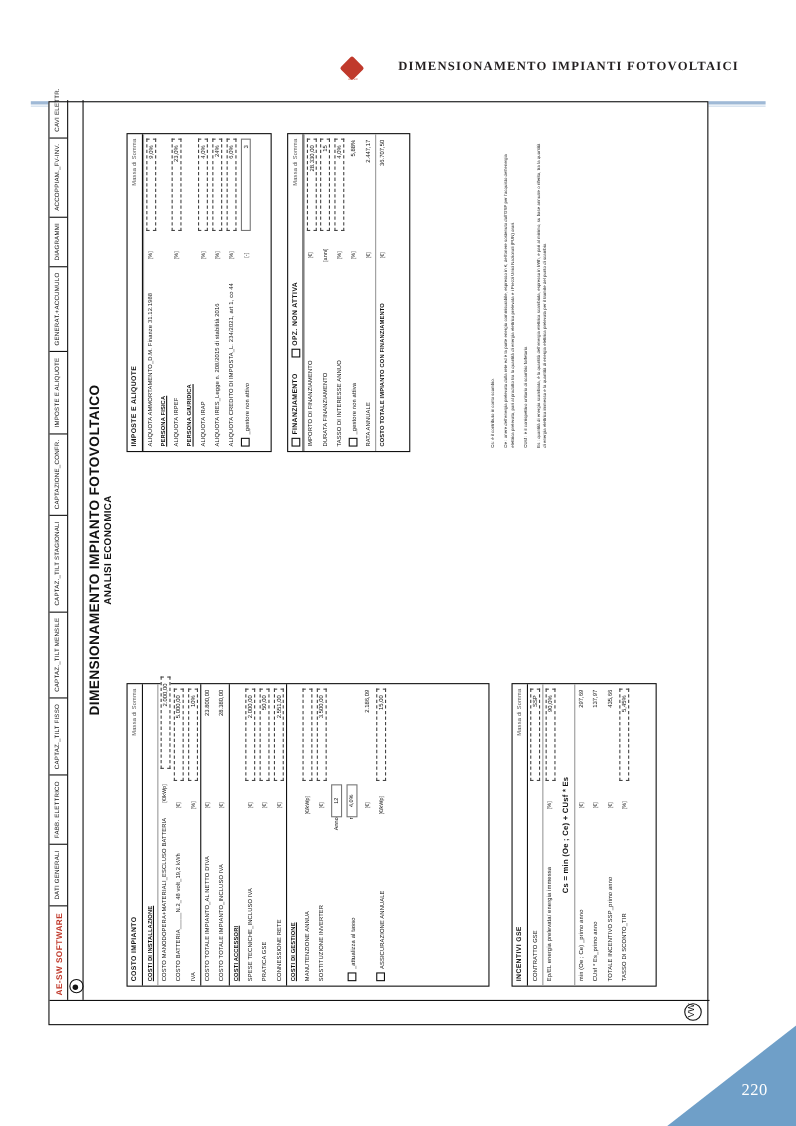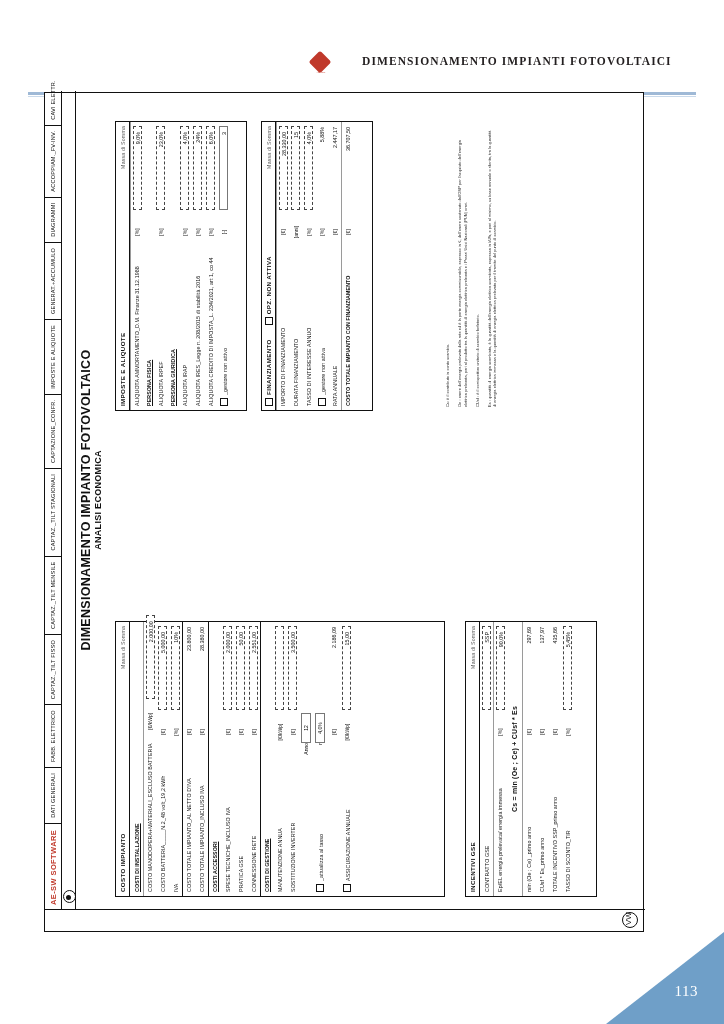--- a/index.html
+++ b/index.html
@@ -634,13 +634,13 @@
       <div class="note" style="margin-bottom:7px;">Cs: è il contributo in conto scambio.</div>
       <div class="note" style="margin-bottom:7px;">Oe : onere dell'energia prelevata dalla rete ed è la parte energia commisurabile, espresso in €, dell'onere sostenuto dall'GSP per l'acquisto dell'energia elettrica prelevata, pari al prodotto tra la quantità di energia elettrica prelevata e i Prezzi Unici Nazionali (PUN) orari.</div>
       <div class="note" style="margin-bottom:7px;">CUsf : è il corrispettivo unitario di scambio forfetario.</div>
       <div class="note">Es : quantità di energia scambiata, è la quantità dell'energia elettrica scambiata, espressa in kWh, e pari al minimo, su base annuale o riferita, tra la quantità di energia elettrica immessa e la quantità di energia elettrica prelevata per il tramite del punto di scambio.</div>
     </div>
 
   </div>
 </div>
 
 <div class="footer-tri"></div>
-<div class="footer-num">113</div>
+<div class="footer-num">220</div>
 
 </body></html>

